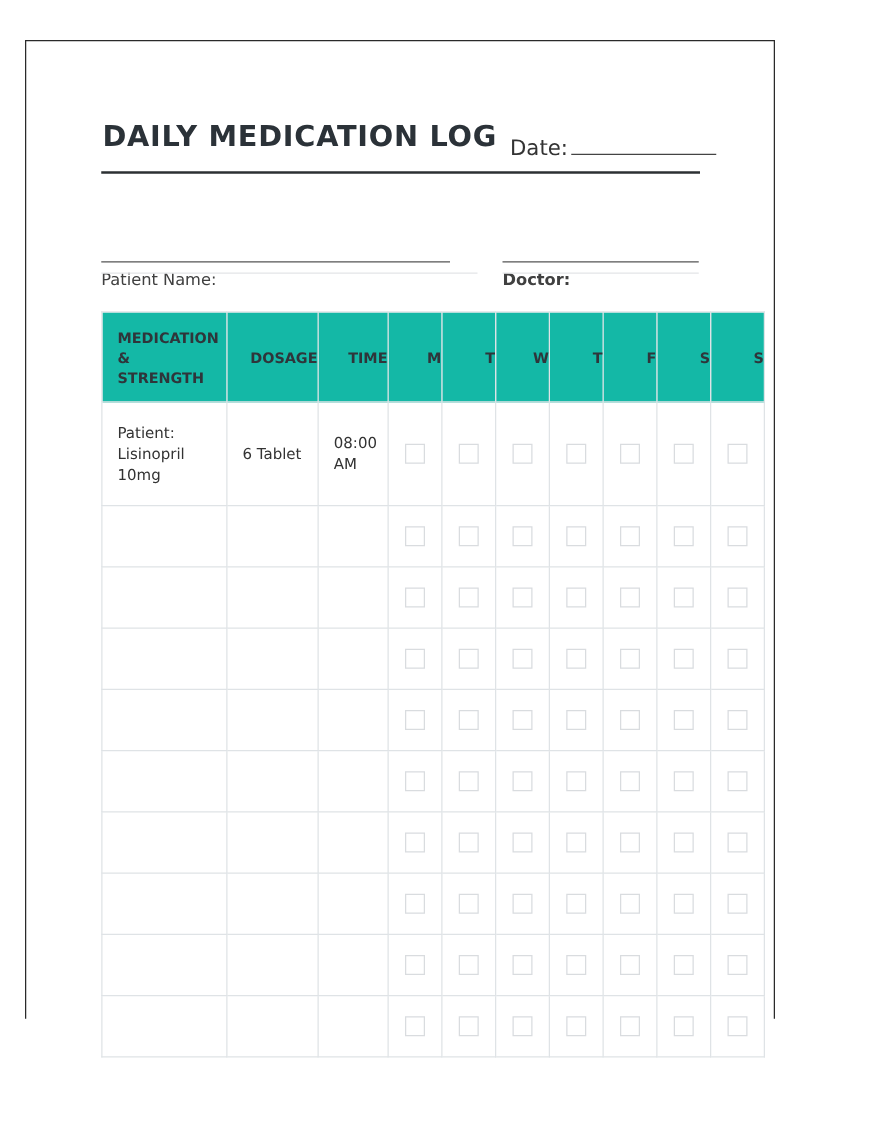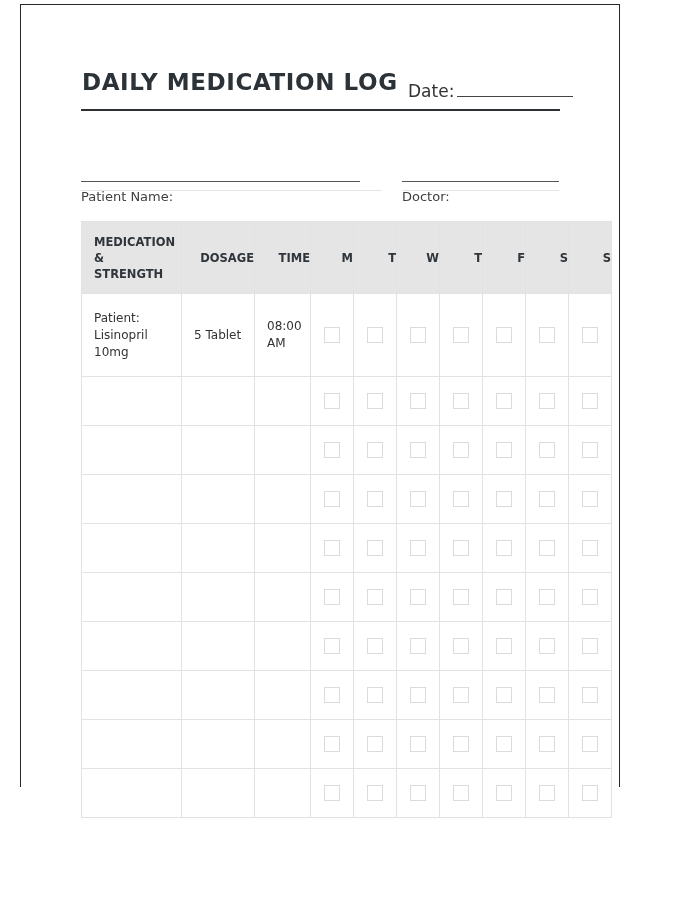--- a/index.html
+++ b/index.html
@@ -1,18 +1,18 @@
 <!DOCTYPE html>
 <html><head>
 <meta charset="utf-8">
 <style>
   html, body { margin: 0; padding: 0; background: #ffffff; }
   body { width: 700px; height: 900px; position: relative; overflow: hidden; font-family: "DejaVu Sans", sans-serif; }
   .page {
-    position: absolute; left: 20px; top: 4px; width: 598px; height: 782px;
+    position: absolute; left: 20px; top: 32px; width: 598px; height: 782px;
     border: 1px solid #2a2a2a; border-bottom: none; background: #fff; overflow: visible;
   }
   .title {
     position: absolute; left: 61px; top: 64px; margin: 0;
     font-size: 23px; font-weight: 600; letter-spacing: 0.6px; color: #2b3238;
     white-space: nowrap;
   }
   .date-wrap {
     position: absolute; left: 387px; top: 76px; font-size: 17px; color: #333;
     white-space: nowrap;
@@ -24,21 +24,21 @@
   .field-line { position: absolute; height: 0; border-bottom: 1px solid #555; }
   .field-underline { position: absolute; height: 0; border-bottom: 1px solid #e3e5e7; }
 
   table.log {
     position: absolute; left: 60px; top: 216px; border-collapse: collapse; table-layout: fixed;
   }
   table.log th, table.log td {
     border: 1px solid #dfe3e6; padding: 0; vertical-align: middle;
   }
   table.log th {
-    background: #e5e5e5; font-size: 11.5px; font-weight: 700; color: #2f353a; height: 71px;
+    background: #14b8a6; font-size: 11.5px; font-weight: 700; color: #2f353a; height: 71px;
   }
   table.log th.left { text-align: left; padding-left: 12px; line-height: 16px; }
   table.log th.center { text-align: right; }
   table.log td { height: 48px; font-size: 12px; color: #333; }
   table.log tr.example td { height: 82px; }
   td.med { padding-left: 12px !important; line-height: 17px; }
   td.dose { padding-left: 12px !important; }
   td.time { padding-left: 12px !important; line-height: 17px; }
   td.day { text-align: center; }
   .cb { display: inline-block; width: 16px; height: 16px; border: 1px solid #d9dcdf; box-sizing: border-box; vertical-align: middle; }
@@ -50,21 +50,21 @@
   <h1 class="title">DAILY MEDICATION LOG</h1>
   <div class="date-wrap">
     <span>Date:</span><span class="date-line"></span>
   </div>
   <div class="rule"></div>
 
   <div class="field-label" style="left:60px; top:143px;">Patient Name:</div>
   <div class="field-line" style="left:60px; top:176px; width:279px;"></div>
   <div class="field-underline" style="left:60px; top:185px; width:301px;"></div>
 
-  <div class="field-label" style="left:381px; top:143px;">Doctor:</div>
+  <div class="field-label" style="left:381px; top:143px;font-weight:bold;">Doctor:</div>
   <div class="field-line" style="left:381px; top:176px; width:157px;"></div>
   <div class="field-underline" style="left:381px; top:185px; width:157px;"></div>
 
   <table class="log">
     <colgroup>
       <col style="width:100px">
         <col style="width:73px">
         <col style="width:56px">
       <col style="width:43px">
         <col style="width:43px">
@@ -92,21 +92,21 @@
         <th class="center">S</th>
       </tr>
     </thead>
     <tbody id="tbody">
       <tr class="example">
         <td class="med">
           <span>Patient:</span><br>
           <span>Lisinopril</span><br>
           <span>10mg</span>
         </td>
-        <td class="dose">5 Tablet</td>
+        <td class="dose">6 Tablet</td>
         <td class="time">
           <span>08:00</span><br>
           <span>AM</span>
         </td>
         <td class="day"><span class="cb"></span></td>
         <td class="day"><span class="cb"></span></td>
         <td class="day"><span class="cb"></span></td>
         <td class="day"><span class="cb"></span></td>
         <td class="day"><span class="cb"></span></td>
         <td class="day"><span class="cb"></span></td>

